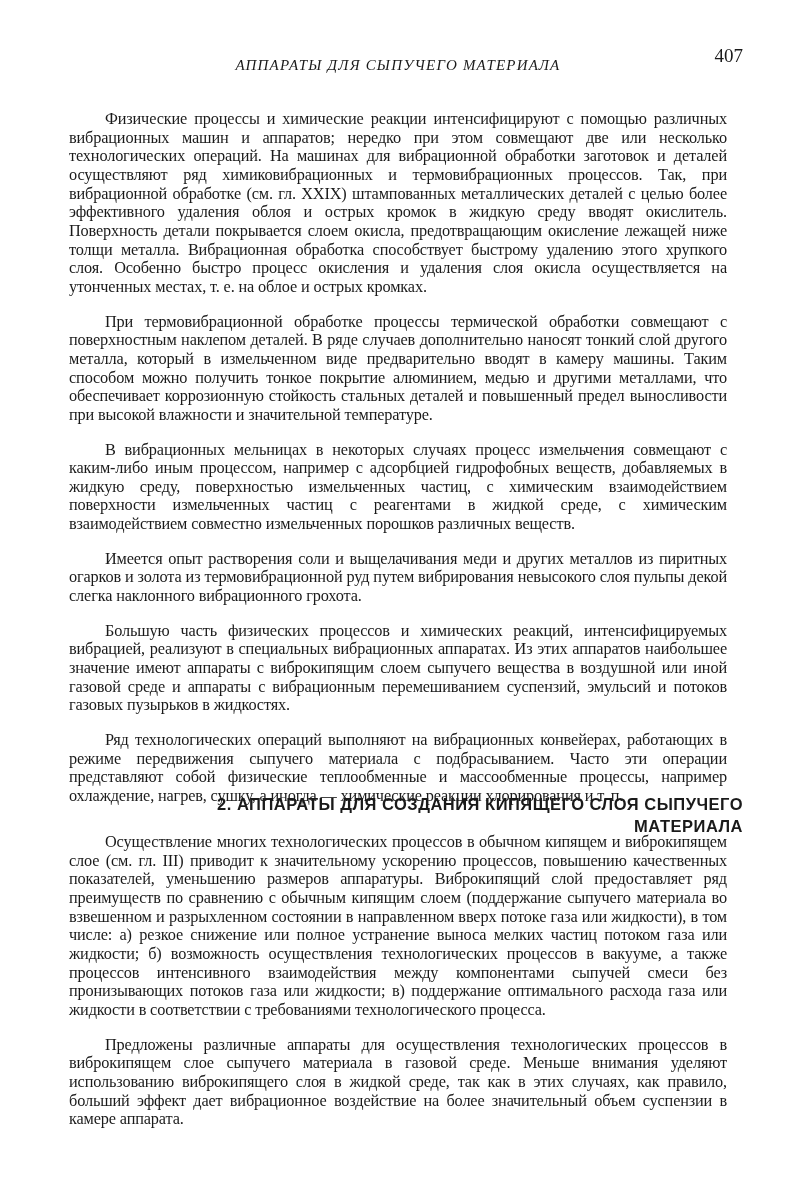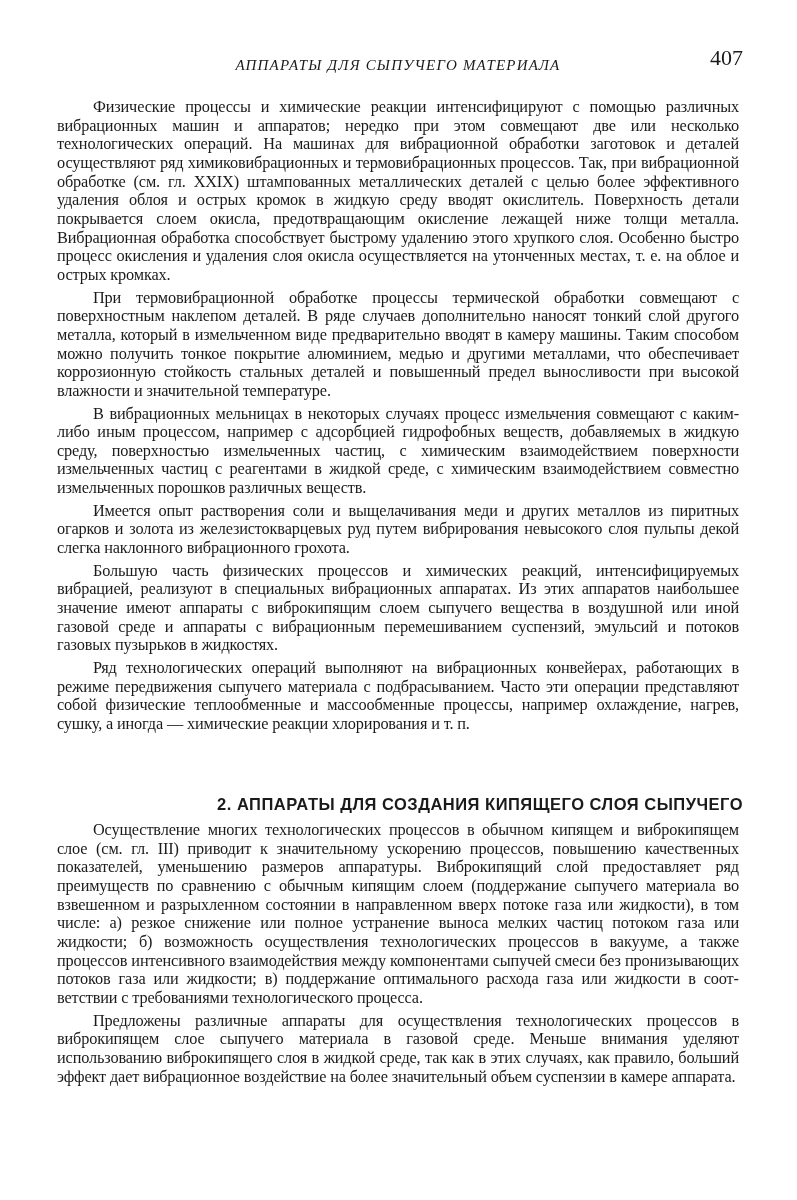--- a/index.html
+++ b/index.html
@@ -11,25 +11,25 @@
   .page { position: absolute; left: 53px; top: 0; width: 690px; }
   .running-head {
     position: absolute; top: 45px; left: 0; width: 690px; height: 22px;
   }
   .running-title {
     position: absolute; left: 0; width: 690px; text-align: center;
     font-style: italic; font-size: 15px; letter-spacing: 1.2px; top: 12px;
     font-family: Liberation Serif, serif;
   }
   .page-number {
-    position: absolute; right: 0; top: 0; font-size: 22px;
+    position: absolute; right: 0; top: 0; font-size: 19px;
   }
   .body-block { position: absolute; left: 0; width: 690px; }
   .para {
-    margin: 4px; font-size: 16.3px; line-height: 18.65px;
+    margin: 16px; font-size: 16.3px; line-height: 18.65px;
     text-align: justify; text-indent: 36px; letter-spacing: -0.15px;
     hyphens: manual;
   }
   .section-heading {
     position: absolute; left: 0; width: 690px; text-align: right;
     font-family: "Liberation Sans", "DejaVu Sans", sans-serif;
     font-weight: bold; font-size: 16.5px; line-height: 22px; letter-spacing: 0.5px;
   }
   #block1 { top: 94px; }
   #heading2 { top: 793px; }
@@ -42,27 +42,28 @@
 
   <div class="running-head">
     <div class="running-title">АППАРАТЫ ДЛЯ СЫПУЧЕГО МАТЕРИАЛА</div>
     <div class="page-number">407</div>
   </div>
 
   <div class="body-block" id="block1">
     <p class="para">Физические процессы и химические реакции интенсифицируют с помощью различных вибрационных машин и аппаратов; нередко при этом совмещают две или несколько технологических операций. На машинах для вибрационной обра­ботки заготовок и деталей осуществляют ряд химиковибрационных и термовибра­ционных процессов. Так, при вибрационной обработке (см. гл. XXIX) штампован­ных металлических деталей с целью более эффективного удаления облоя и острых кромок в жидкую среду вводят окислитель. Поверхность детали покрывается слоем окисла, предотвращающим окисление лежащей ниже толщи металла. Вибрационная обработка способствует быстрому удалению этого хрупкого слоя. Особенно быстро процесс окисления и удаления слоя окисла осуществляется на утонченных местах, т. е. на облое и острых кромках.</p>
     <p class="para">При термовибрационной обработке процессы термической обработки совме­щают с поверхностным наклепом деталей. В ряде случаев дополнительно наносят тонкий слой другого металла, который в измельченном виде предварительно вводят в камеру машины. Таким способом можно получить тонкое покрытие алюминием, медью и другими металлами, что обеспечивает коррозионную стойкость стальных деталей и повышенный предел выносливости при высокой влажности и значительной температуре.</p>
     <p class="para">В вибрационных мельницах в некоторых случаях процесс измельчения совме­щают с каким-либо иным процессом, например с адсорбцией гидрофобных веществ, добавляемых в жидкую среду, поверхностью измельченных частиц, с химическим взаимодействием поверхности измельченных частиц с реагентами в жидкой среде, с химическим взаимодействием совместно измельченных порошков различных веществ.</p>
-    <p class="para">Имеется опыт растворения соли и выщелачивания меди и других металлов из пиритных огарков и золота из железистокварцевых руд путем вибрирования невысо­кого слоя пульпы декой слегка наклонного вибрационного грохота.</p>
+    <p class="para">Имеется опыт растворения соли и выщелачивания меди и других металлов из пиритных огарков и золота из термовибрационной руд путем вибрирования невысо­кого слоя пульпы декой слегка наклонного вибрационного грохота.</p>
     <p class="para">Большую часть физических процессов и химических реакций, интенсифици­руемых вибрацией, реализуют в специальных вибрационных аппаратах. Из этих аппаратов наибольшее значение имеют аппараты с виброкипящим слоем сыпучего вещества в воздушной или иной газовой среде и аппараты с вибрационным перемеши­ванием суспензий, эмульсий и потоков газовых пузырьков в жидкостях.</p>
     <p class="para">Ряд технологических операций выполняют на вибрационных конвейерах, рабо­тающих в режиме передвижения сыпучего материала с подбрасыванием. Часто эти операции представляют собой физические теплообменные и массообменные процессы, например охлаждение, нагрев, сушку, а иногда — химические реакции хлорирова­ния и т. п.</p>
   </div>
 
   <div class="section-heading" id="heading2">
     <div>2. АППАРАТЫ ДЛЯ СОЗДАНИЯ КИПЯЩЕГО СЛОЯ СЫПУЧЕГО</div>
+    <div>МАТЕРИАЛА</div>
   </div>
 
   <div class="body-block" id="block2">
     <p class="para">Осуществление многих технологических процессов в обычном кипящем и вибро­кипящем слое (см. гл. III) приводит к значительному ускорению процессов, повыше­нию качественных показателей, уменьшению размеров аппаратуры. Виброкипящий слой предоставляет ряд преимуществ по сравнению с обычным кипящим слоем (под­держание сыпучего материала во взвешенном и разрыхленном состоянии в направ­ленном вверх потоке газа или жидкости), в том числе: а) резкое снижение или полное устранение выноса мелких частиц потоком газа или жидкости; б) возможность осу­ществления технологических процессов в вакууме, а также процессов интенсивного взаимодействия между компонентами сыпучей смеси без пронизывающих потоков газа или жидкости; в) поддержание оптимального расхода газа или жидкости в соот­ветствии с требованиями технологического процесса.</p>
     <p class="para">Предложены различные аппараты для осуществления технологических процес­сов в виброкипящем слое сыпучего материала в газовой среде. Меньше внимания уде­ляют использованию виброкипящего слоя в жидкой среде, так как в этих случаях, как правило, больший эффект дает вибрационное воздействие на более значительный объем суспензии в камере аппарата.</p>
   </div>
 
 </div>
 
 </body></html>

